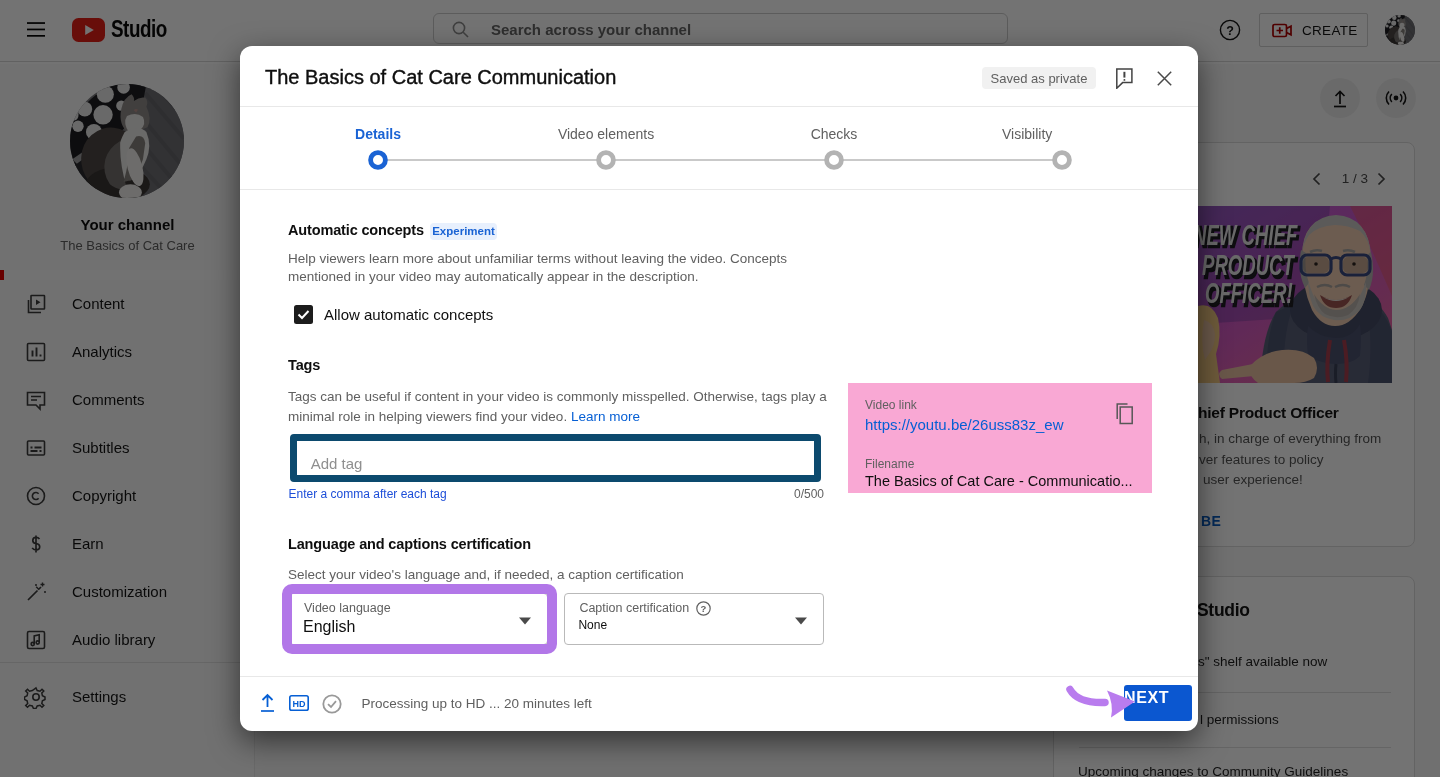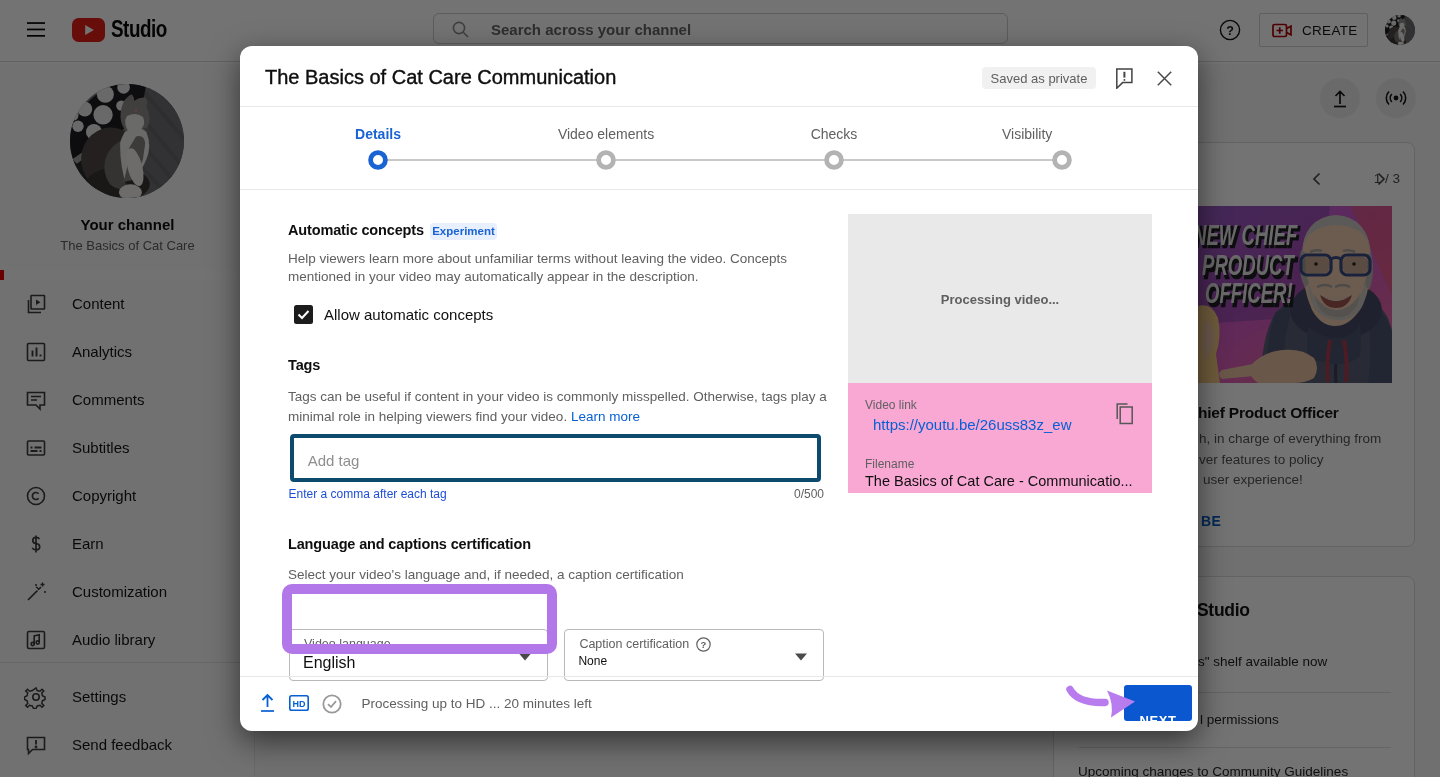--- a/index.html
+++ b/index.html
@@ -12,21 +12,21 @@
   #content { left:255px; top:64px; width:1185px; height:713px; background:#f9f9f9; }
   .card { background:#fff; border:1px solid #dcdcdc; border-radius:8px; position:absolute; }
   
   #scrim { left:0; top:0; width:1440px; height:777px; background:rgba(0,0,0,0.55); }
   
   #modal { left:240px; top:46px; width:958px; height:685px; background:#fff; border-radius:12px; box-shadow:0 10px 30px rgba(0,0,0,0.55); }
   .t { position:absolute; white-space:nowrap; }
   .menu-item { position:absolute; left:0; width:255px; height:48px; }
   .menu-item svg { position:absolute; left:24px; top:12px; width:24px; height:24px; }
   .menu-item span { position:absolute; left:72px; top:15px; font-size:15px; color:#161616; }
-  .dd { border:1px solid #b9b9b9; border-radius:4px; background:#fff;margin-top:36px; }
+  .dd { border:1px solid #b9b9b9; border-radius:4px; background:#fff; }
 </style>
 </head>
 <body>
 <div id="stage">
   <svg width="0" height="0" style="position:absolute;">
     <defs>
       <g id="catpic">
         <rect width="100" height="100" fill="#78787c"></rect>
         <path d="M60 0 L100 0 L100 100 L62 100 Z" fill="#6f6f74"></path>
         <path d="M66 8 L100 48 M62 28 L100 74 M60 48 L100 96 M62 72 L88 100 M74 0 L100 30 M86 0 L100 16" stroke="#67676c" stroke-width="3.5"></path>
@@ -190,30 +190,20 @@
       </div>
     <div class="menu-item" style="top:609px;">
         <svg viewBox="0 0 24 24">
           <g fill="none" stroke="#3c3c3c" stroke-width="1.6">
             <circle cx="12" cy="12" r="3.2"></circle>
             <path d="M12 3 l1.2 2.6 2.8 0.6 2-2 0 0 1.8 1.8 -2 2 0.6 2.8 2.6 1.2 0 2.5 -2.6 1.2 -0.6 2.8 2 2 -1.8 1.8 -2-2 -2.8 0.6 -1.2 2.6 -2.5 0 -1.2-2.6 -2.8-0.6 -2 2 -1.8-1.8 2-2 -0.6-2.8 -2.6-1.2 0-2.5 2.6-1.2 0.6-2.8 -2-2 1.8-1.8 2 2 2.8-0.6 Z" stroke-width="1.5"></path>
           </g>
         </svg>
         <span>Settings</span>
       </div>
-    <div class="menu-item" style="top:657px;">
-        <svg viewBox="0 0 24 24">
-          <g fill="none" stroke="#3c3c3c" stroke-width="1.6">
-            <path d="M3.5 4.5 h17 v12 h-12 l-4 4 v-4 h-1 Z"></path>
-            <path d="M12 7 v4.5" stroke-width="1.8"></path>
-            <circle cx="12" cy="14" r="0.6" fill="#3c3c3c"></circle>
-          </g>
-        </svg>
-        <span>Send feedback</span>
-      </div>
   </div>
   <div class="abs" id="content"></div>
   <div class="abs" style="left:1320px; top:78px; width:40px; height:40px; border-radius:50%; background:#ececec;">
     <svg style="position:absolute; left:9px; top:9px;" width="22" height="22" viewBox="0 0 22 22">
         <g fill="none" stroke="#141414" stroke-width="1.7">
           <path d="M11 17 V5 M6.5 9 L11 4.5 L15.5 9"></path>
           <path d="M5 19.5 h12"></path>
         </g>
       </svg>
   </div>
@@ -222,21 +212,21 @@
         <g fill="none" stroke="#141414" stroke-width="1.6">
           <circle cx="11" cy="11" r="2.4" fill="#141414" stroke="none"></circle>
           <path d="M6.8 7 a6 6 0 0 0 0 8 M15.2 7 a6 6 0 0 1 0 8 M4 4.5 a9.2 9.2 0 0 0 0 13 M18 4.5 a9.2 9.2 0 0 1 0 13"></path>
         </g>
       </svg>
   </div>
   <div class="abs card" id="card1" style="left:1053px; top:142px; width:362px; height:405px;">
     <svg class="abs" style="left:255px; top:28px;" width="16" height="16" viewBox="0 0 16 16">
         <path d="M10.5 2.5 L5 8 L10.5 13.5" fill="none" stroke="#4a4a4a" stroke-width="1.7"></path>
       </svg>
-    <div class="t" style="left:272px; top:28px; width:42px; text-align:center; font-size:13.5px; color:#4a4a4a;margin-left:40px;">1 / 3</div>
+    <div class="t" style="left:272px; top:28px; width:42px; text-align:right; font-size:13.5px; color:#4a4a4a;">1 / 3</div>
     <svg class="abs" style="left:319px; top:28px;" width="16" height="16" viewBox="0 0 16 16">
         <path d="M5.5 2.5 L11 8 L5.5 13.5" fill="none" stroke="#4a4a4a" stroke-width="1.7"></path>
       </svg>
     <div class="abs" style="left:16px; top:63px; width:322px; height:177px; overflow:hidden;">
       <svg width="322" height="177" viewBox="0 0 322 177">
         <defs>
           <linearGradient id="thumbg" x1="0" y1="0" x2="1" y2="0.9">
             <stop offset="0" stop-color="#a876e6"></stop>
               <stop offset="0.55" stop-color="#cf58cc"></stop>
               <stop offset="1" stop-color="#f06a99"></stop>
@@ -348,21 +338,21 @@
     </div>
     <div class="t" style="left:48px; top:204px; font-size:13.5px; color:#606060; line-height:18px; white-space:normal; width:560px;">Help viewers learn more about unfamiliar terms without leaving the video. Concepts<br>mentioned in your video may automatically appear in the description.</div>
     <div class="abs" style="left:54px; top:259px; width:19px; height:19px; background:#1c1c1c; border-radius:2.5px;">
       <svg style="position:absolute; left:2px; top:2px;" width="15" height="15" viewBox="0 0 15 15">
           <path d="M2.5 7.5 L6 11 L12.5 4" fill="none" stroke="#fff" stroke-width="2"></path>
         </svg>
     </div>
     <div class="t" style="left:84px; top:260px; font-size:15px; color:#0f0f0f;">Allow automatic concepts</div>
     <div class="t" style="left:48px; top:311px; font-size:14.5px; font-weight:700; letter-spacing:-0.15px; color:#0f0f0f;">Tags</div>
     <div class="t" style="left:48px; top:341px; font-size:13.5px; color:#606060; line-height:20.3px; white-space:normal; width:560px;">Tags can be useful if content in your video is commonly misspelled. Otherwise, tags play a<br>minimal role in helping viewers find your video. <span style="color:#065fd4;">Learn more</span></div>
-    <div class="abs" style="left:49.7px; top:388.4px; width:531.7px; height:47.8px; border:4px solid #0c4a6e; border-radius:4px;">
+    <div class="abs" style="left:49.7px; top:388.4px; width:531.7px; height:47.8px; border:7px solid #0c4a6e; border-radius:4px;">
       <div class="t" style="left:14px; top:14px; font-size:15px; color:#8f8f8f;">Add tag</div>
     </div>
     <div class="t" style="left:48.6px; top:441px; font-size:12px; color:#1d4ed8;">Enter a comma after each tag</div>
     <div class="t" style="left:448px; top:441px; width:136px; text-align:right; font-size:12px; color:#606060;">0/500</div>
     <div class="t" style="left:48px; top:490px; font-size:14.5px; font-weight:700; letter-spacing:-0.15px; color:#0f0f0f;">Language and captions certification</div>
     <div class="t" style="left:48px; top:520.5px; font-size:13.5px; color:#606060;">Select your video's language and, if needed, a caption certification</div>
     <div class="abs dd" style="left:49px; top:547px; width:259px; height:52px;">
       <div class="t" style="left:14px; top:7px; font-size:12.5px; color:#606060;">Video language</div>
       <div class="t" style="left:13px; top:24px; font-size:16px; color:#0f0f0f;">English</div>
       <svg class="abs" style="left:228px; top:22px;" width="14" height="10" viewBox="0 0 14 10">
@@ -374,26 +364,23 @@
       <svg class="abs" style="left:131px; top:6.5px;" width="15" height="15" viewBox="0 0 15 15">
           <circle cx="7.5" cy="7.5" r="6.7" fill="none" stroke="#606060" stroke-width="1.2"></circle>
           <text x="7.5" y="11" text-anchor="middle" font-size="9.5" font-weight="700" fill="#606060" font-family="Liberation Sans">?</text>
         </svg>
       <div class="t" style="left:13px; top:24px; font-size:12px; color:#0f0f0f;">None</div>
       <svg class="abs" style="left:229px; top:22px;" width="14" height="10" viewBox="0 0 14 10">
           <path d="M1 1.5 L7 8.5 L13 1.5 Z" fill="#4a4a4a"></path>
         </svg>
     </div>
 
-    <div class="abs" style="left:608px; top:167.5px; width:304px; height:169.5px; background:#e9e9e9;">
-      <div class="t" style="left:0; top:78px; width:304px; text-align:center; font-size:13px; font-weight:700; color:#606060;">Processing video...</div>
-    </div>
     <div class="abs" style="left:608px; top:337px; width:304px; height:110px; background:#f9a8d4;">
       <div class="t" style="left:17px; top:15px; font-size:12px; color:#606060;">Video link</div>
-      <div class="t" style="left:17px; top:33px; font-size:15px; color:#065fd4;margin-left:8px;">https://youtu.be/26uss83z_ew</div>
+      <div class="t" style="left:17px; top:33px; font-size:15px; color:#065fd4;">https://youtu.be/26uss83z_ew</div>
       <svg class="abs" style="left:268px; top:20px;" width="18" height="22" viewBox="0 0 18 22">
           <g fill="none" stroke="#575757" stroke-width="1.5">
             <path d="M1.2 16 V1 H11.5"></path>
             <rect x="4.2" y="4" width="12" height="16.5"></rect>
           </g>
         </svg>
       <div class="t" style="left:17px; top:74px; font-size:12px; color:#606060;">Filename</div>
       <div class="t" style="left:17px; top:90px; font-size:14.5px; color:#0f0f0f;">The Basics of Cat Care - Communicatio...</div>
     </div>
 
@@ -407,21 +394,21 @@
     <svg class="abs" style="left:49px; top:648.5px;" width="20" height="16" viewBox="0 0 20 16">
         <rect x="0.8" y="0.8" width="18.4" height="14.4" rx="1.8" fill="none" stroke="#065fd4" stroke-width="1.6"></rect>
         <text x="10" y="11.6" text-anchor="middle" font-size="9" font-weight="700" fill="#065fd4" font-family="Liberation Sans">HD</text>
       </svg>
     <svg class="abs" style="left:82px; top:648px;" width="20" height="20" viewBox="0 0 20 20">
         <circle cx="10" cy="10" r="8.7" fill="none" stroke="#999" stroke-width="1.8"></circle>
         <path d="M6 10.2 L9 13 L14 7.2" fill="none" stroke="#999" stroke-width="1.8"></path>
       </svg>
     <div class="t" style="left:121.5px; top:650px; font-size:13.5px; color:#606060;">Processing up to HD ... 20 minutes left</div>
     <div class="abs" style="left:884px; top:639px; width:68px; height:36px; background:#0b57d0; border-radius:3px;">
-      <div class="t" style="left:0; top:28px; width:68px; text-align:center; font-size:13px; font-weight:700; letter-spacing:0.6px; color:#fff;">NEXT</div>
+      <div class="t" style="left:0; top:4px; width:68px; text-align:left; font-size:16px; font-weight:700; letter-spacing:0.6px; color:#fff;">NEXT</div>
     </div>
   </div>
 
   <div class="abs" style="left:282px; top:584.4px; width:275.4px; height:69.3px; border:10.5px solid #b277e8; border-radius:10px;"></div>
   <svg class="abs" style="left:1055px; top:675px;" width="90" height="50" viewBox="0 0 90 50">
     <path d="M15 14.5 Q23 28.5 50 27.5" fill="none" stroke="#b97cee" stroke-width="7.5" stroke-linecap="round"></path>
     <path d="M52 15.5 L80 26.5 L56 42.5 Q59 29 52 15.5 Z" fill="#b97cee"></path>
   </svg>
 </div>
 

